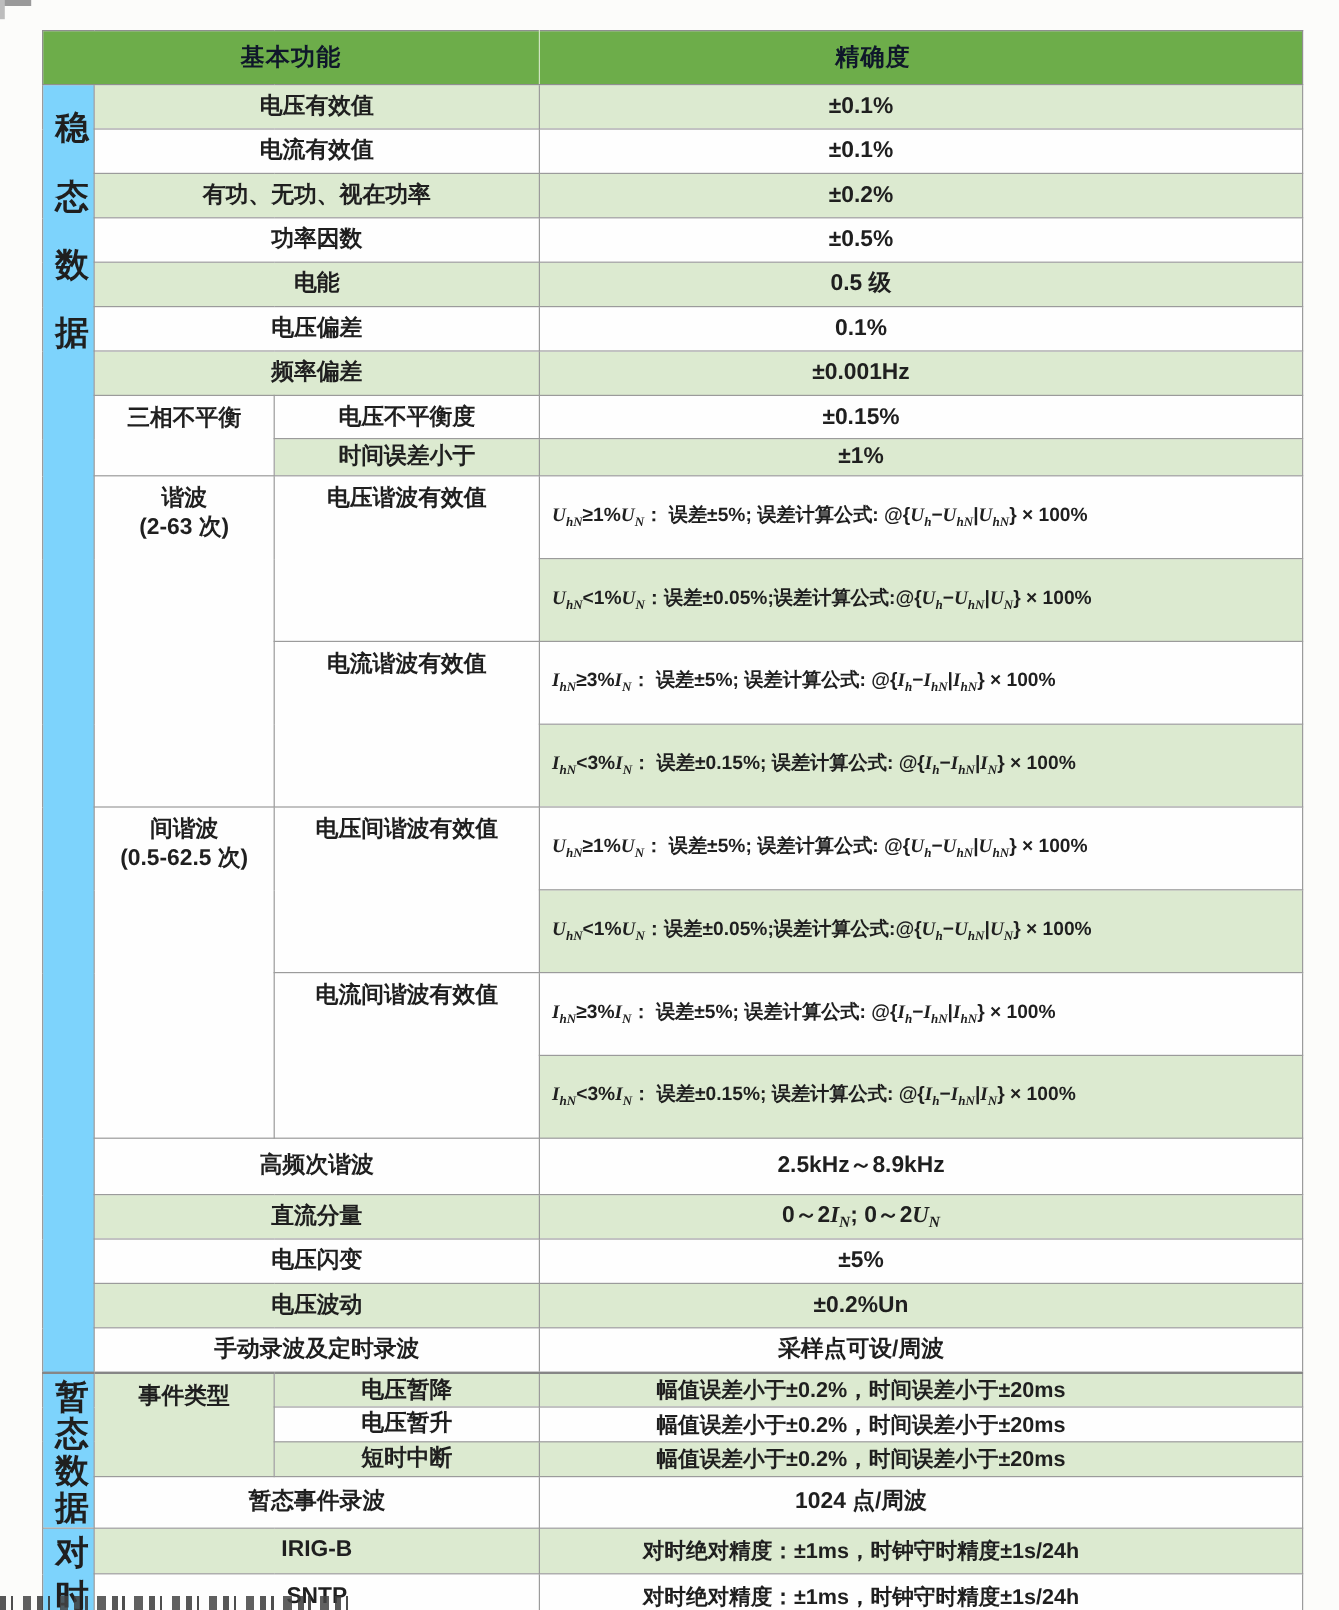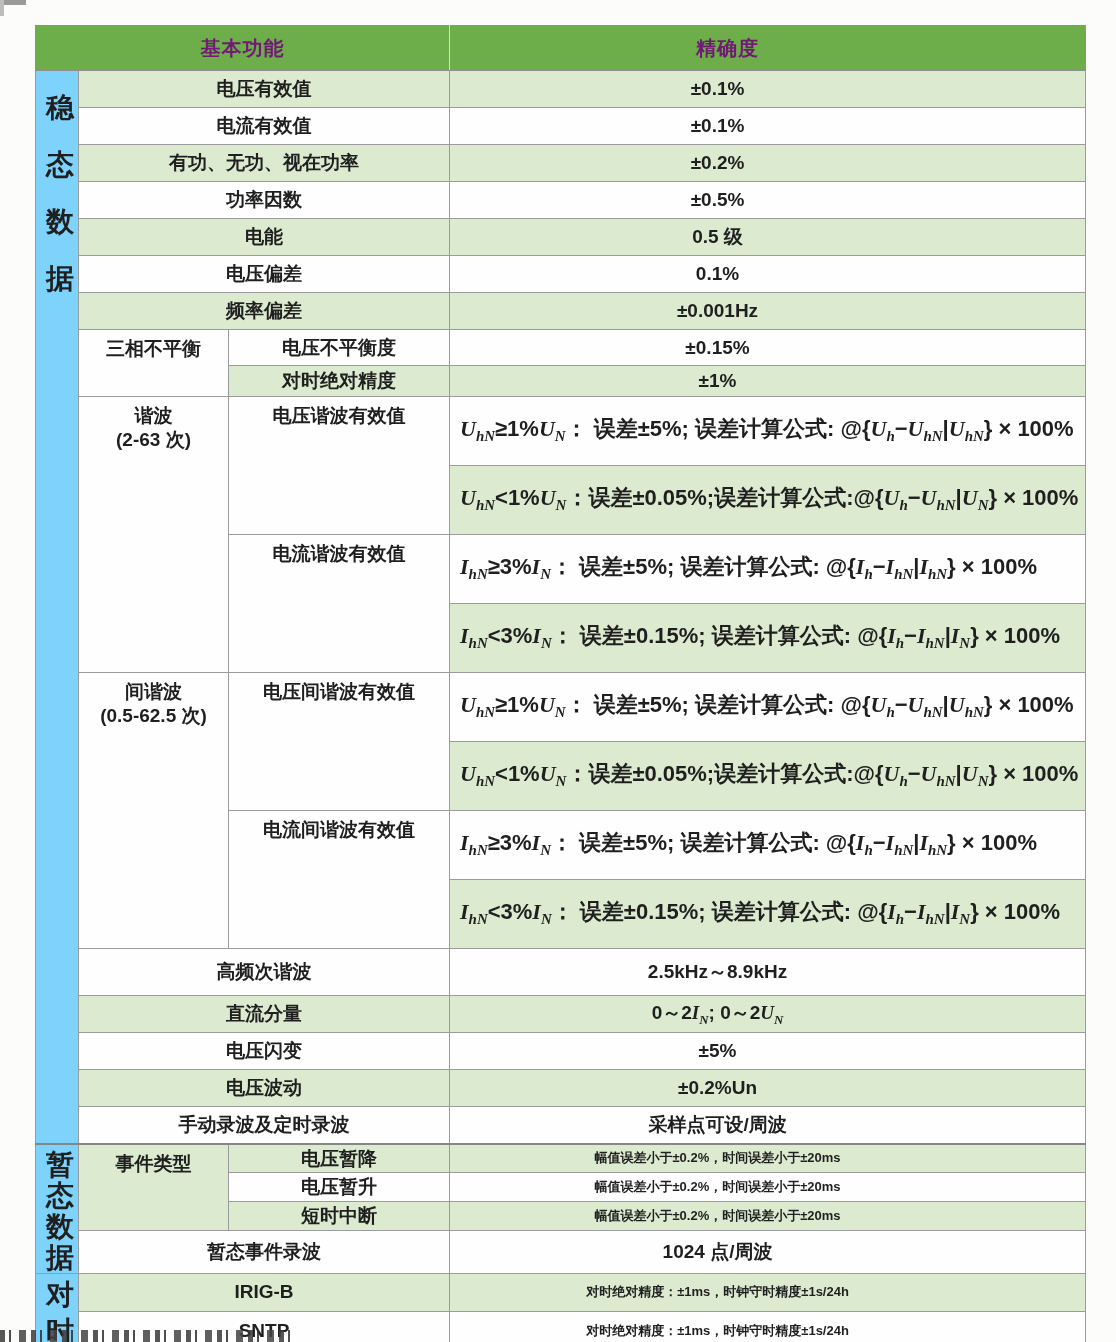--- a/index.html
+++ b/index.html
@@ -14,21 +14,21 @@
 
   table.spec{
     position:absolute;left:35px;top:25px;width:1050px;
     border-collapse:collapse;table-layout:fixed;
     background:#fefefe;
   }
   col.cA{width:43px;} col.cB{width:150px;} col.cC{width:221px;} col.cD{width:636px;}
   td,th{border:1px solid #9b9b9b;padding:0;vertical-align:middle;text-align:center;
         font-size:19px;font-weight:600;line-height:1.25;overflow:hidden;}
   th{
-    background:#6dad4a;color:#701a75;height:44px;font-size:20px;font-weight:700;
+    background:#6dad4a;color:#0f172a;height:44px;font-size:20px;font-weight:700;
     border-color:#8f8f8f;letter-spacing:1px;
   }
   th.hleft{border-right:1px solid #cfe4c0;}
   .g{background:#dcead0;text-align:center;}
   .w{background:#fefefe;}
   .acol{
     background:#7dd3fc;font-size:28px;font-weight:700;vertical-align:top;
     word-break:break-all;
     font-family:Liberation Serif, serif;
   }
@@ -37,25 +37,25 @@
   .vt-trans{line-height:31px;padding-top:4px;}
   .vt-time{line-height:37px;padding-top:2px;}
   .topcell{vertical-align:top;padding-top:7px;white-space:pre-line;}
   .h37{height:37px;} .h36{height:36px;border-radius:12px;} .h31{height:31px;} .h69{height:69px;}
   .h35{height:47px;} .h30{height:18px;} .h38{height:38px;}
   .val{padding-right:100px;}
   .hpad{padding-right:80px;}
   .sectline td{border-top:2px solid #868686;}
   .formula{
     text-align:left;padding-left:10px;padding-right:4px;
-    font-size:22px;font-weight:600;margin-top:20px;
+    font-size:16px;font-weight:600;margin-top:20px;
   }
   .mv{font-family:"Liberation Serif","DejaVu Serif",serif;font-style:italic;font-weight:600;}
   sub{font-size:0.68em;font-family:"Liberation Serif","DejaVu Serif",serif;font-style:italic;}
-  .smallv{font-size:13px;}
+  .smallv{font-size:18px;}
   .cropped-caption{
     position:absolute;left:0;top:1330px;width:292px;height:12px;
     background:repeating-linear-gradient(90deg,
       #3a3a3a 0 5px,transparent 5px 9px,#2f2f2f 9px 11px,transparent 11px 19px,
       #444 19px 26px,transparent 26px 31px);
     opacity:.85;
   }
 </style>
 </head>
 <body>
@@ -108,21 +108,21 @@
     <td colspan="2" class="g">频率偏差</td>
     <td class="g val">±0.001Hz</td>
   </tr>
 
   <tr class="h36">
     <td rowspan="2" class="w topcell" style="white-space: pre-line;">三相不平衡</td>
     <td class="w">电压不平衡度</td>
     <td class="w val">±0.15%</td>
   </tr>
   <tr class="h31">
-    <td class="g">对时绝对精度</td>
+    <td class="g">时间误差小于</td>
     <td class="g val">±1%</td>
   </tr>
 
   <tr class="h69">
     <td rowspan="4" class="w topcell" style="white-space: pre-line;">谐波
 (2-63 次)</td>
     <td rowspan="2" class="w topcell" style="white-space: pre-line;">电压谐波有效值</td>
     <td class="w formula"><i class="mv">U</i><sub>hN</sub>≥1%<i class="mv">U</i><sub>N</sub>： 误差±5%; 误差计算公式: @{<i class="mv">U</i><sub>h</sub>−<i class="mv">U</i><sub>hN</sub>|<i class="mv">U</i><sub>hN</sub>} × 100%</td>
   </tr>
   <tr class="h69">

